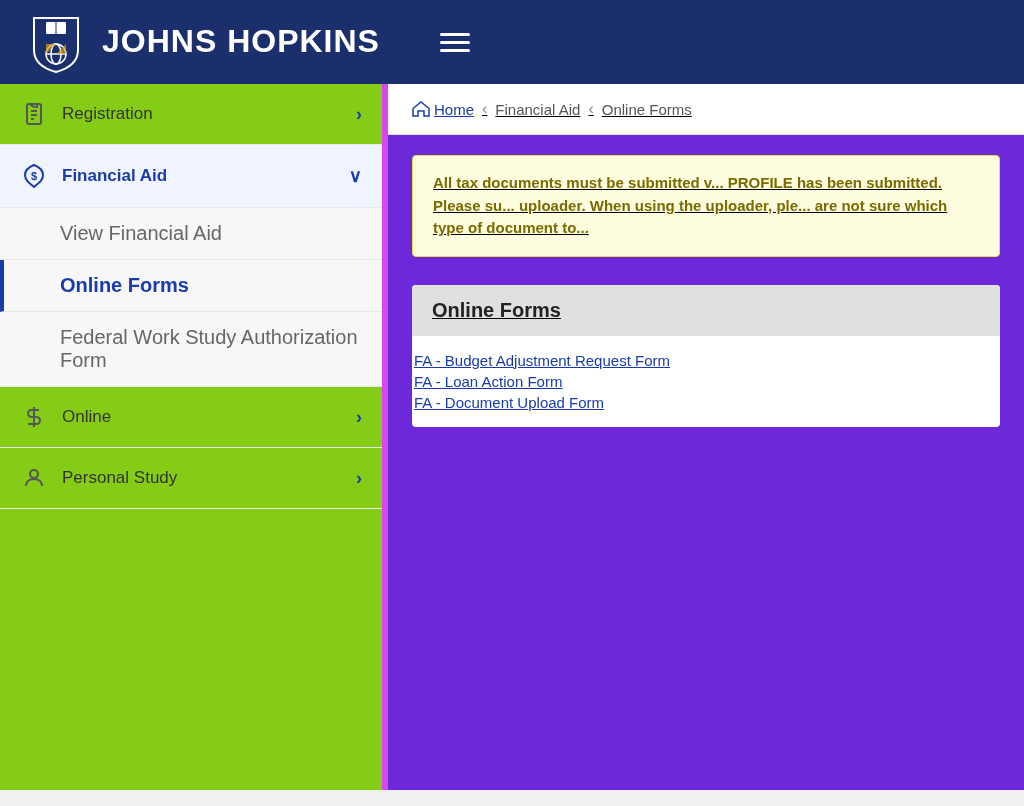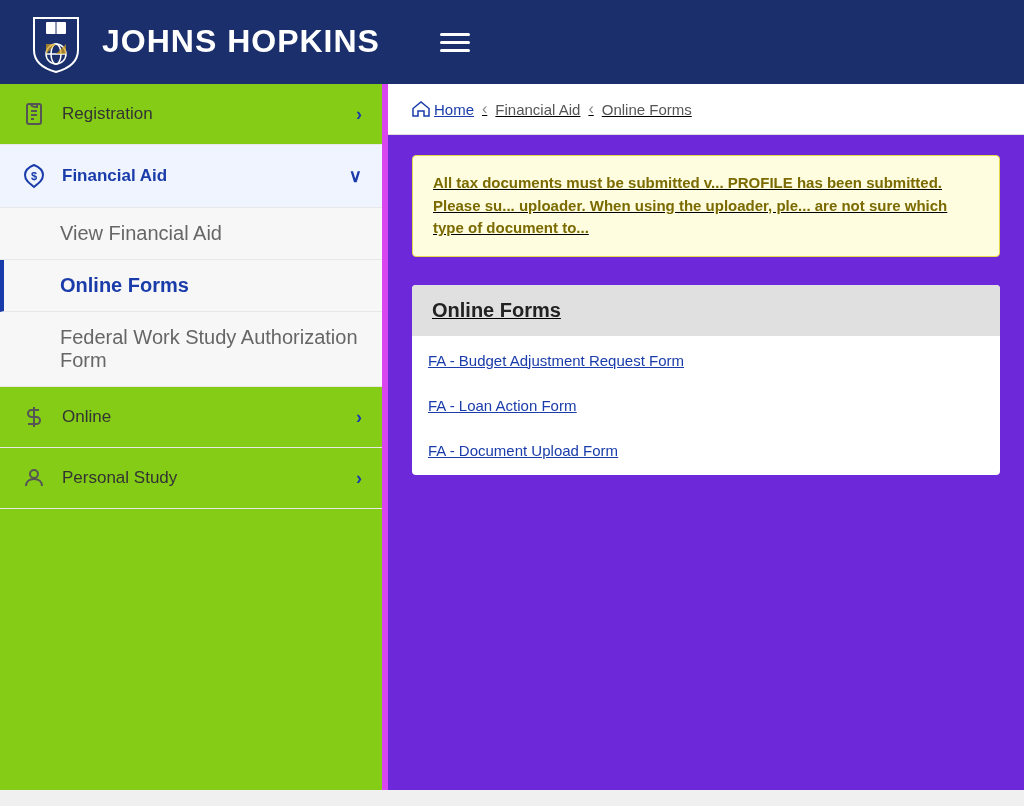--- a/index.html
+++ b/index.html
@@ -186,24 +186,24 @@
     .forms-section-header {
       background: #e0e0e0;
       padding: 14px 20px;
     }
     .forms-section-title {
       font-size: 20px;
       font-weight: 700;
       color: #222;
     }
     .forms-list {
-      padding: 16px 16px;
+      padding: 16px 2px;
       display: flex;
       flex-direction: column;
-      gap: 28px;
+      gap: 4px;
     }
     .form-link {
       font-size: 15px;
       color: #1a3caa;
       text-decoration: underline;
       cursor: pointer;
     }
 
     
     .home-svg { width: 18px; height: 16px; }

